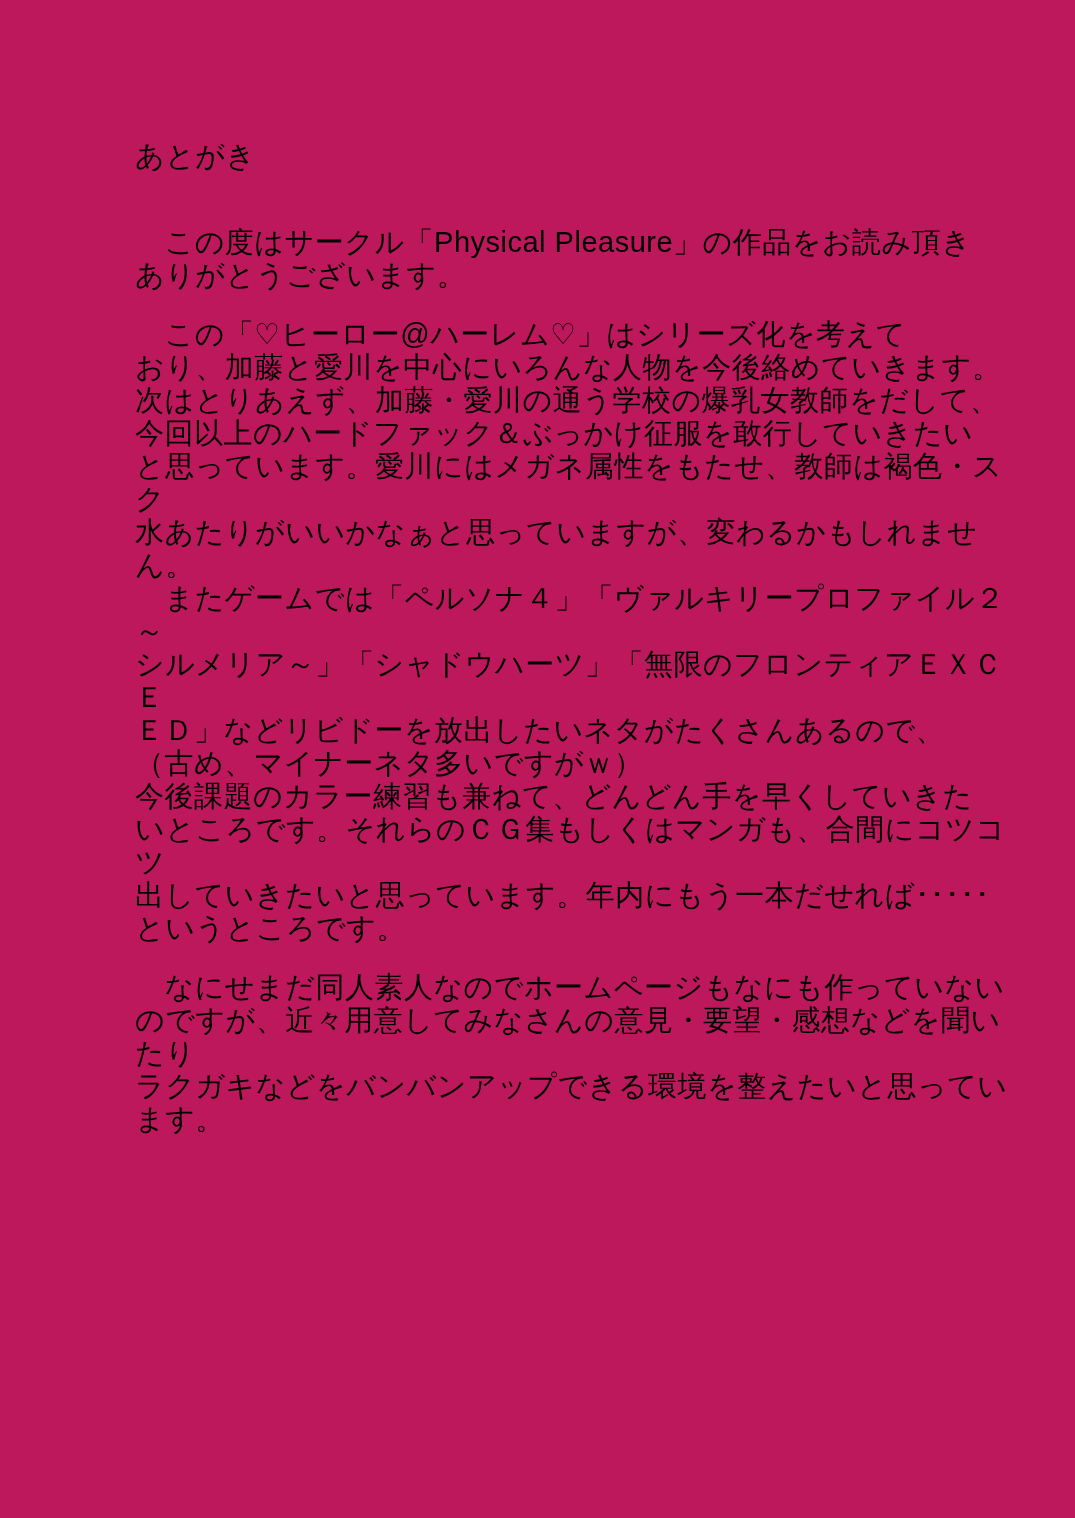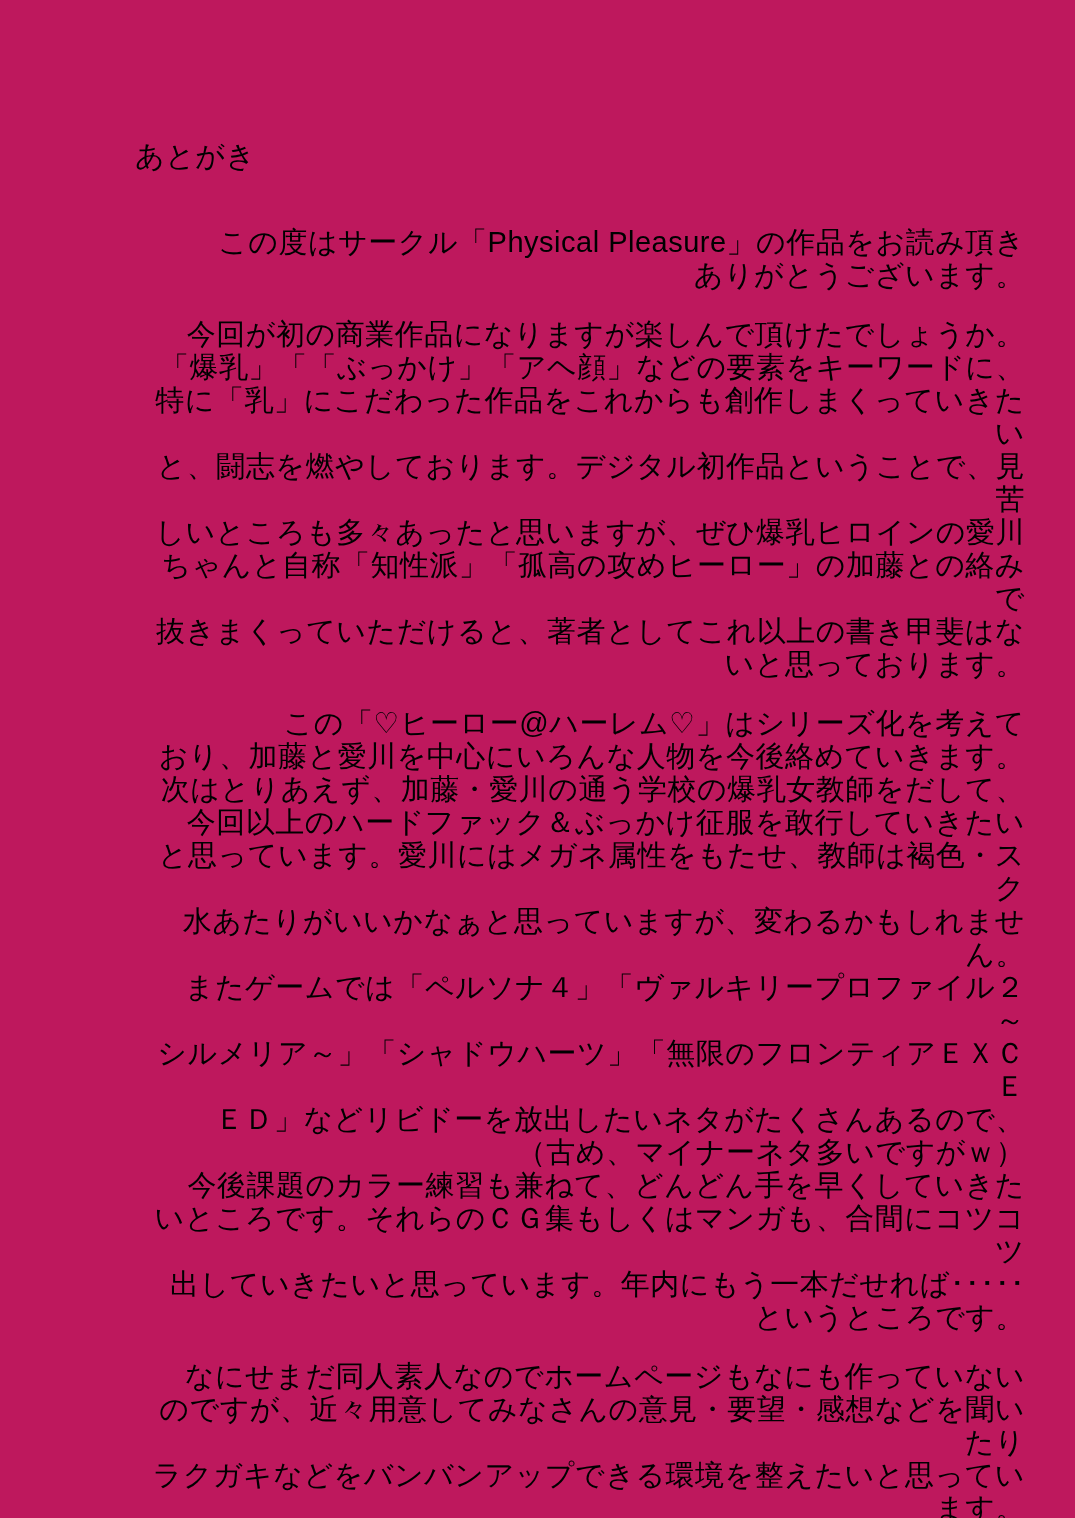--- a/index.html
+++ b/index.html
@@ -27,42 +27,33 @@
     letter-spacing: 0.5px;
   }
   .doc-title {
     margin: 0 0 53px 0;
     font-size: 29px;
     font-weight: 500;
   }
   .para {
     margin: 0 0 26px 0;
     white-space: pre-line;
-    text-align: right;
   }
   .para:last-child {
     margin-bottom: 0;
   }
 </style>
 </head>
 <body>
 
 <div class="page">
   <div class="content">
     <h1 class="doc-title">あとがき</h1>
     <p class="para">　この度はサークル「Physical Pleasure」の作品をお読み頂き
 ありがとうございます。</p>
-    <p class="para">　今回が初の商業作品になりますが楽しんで頂けたでしょうか。
-「爆乳」「「ぶっかけ」「アヘ顔」などの要素をキーワードに、
-特に「乳」にこだわった作品をこれからも創作しまくっていきたい
-と、闘志を燃やしております。デジタル初作品ということで、見苦
-しいところも多々あったと思いますが、ぜひ爆乳ヒロインの愛川
-ちゃんと自称「知性派」「孤高の攻めヒーロー」の加藤との絡みで
-抜きまくっていただけると、著者としてこれ以上の書き甲斐はな
-いと思っております。</p>
     <p class="para">　この「♡ヒーロー@ハーレム♡」はシリーズ化を考えて
 おり、加藤と愛川を中心にいろんな人物を今後絡めていきます。
 次はとりあえず、加藤・愛川の通う学校の爆乳女教師をだして、
 今回以上のハードファック＆ぶっかけ征服を敢行していきたい
 と思っています。愛川にはメガネ属性をもたせ、教師は褐色・スク
 水あたりがいいかなぁと思っていますが、変わるかもしれません。
 　またゲームでは「ペルソナ４」「ヴァルキリープロファイル２～
 シルメリア～」「シャドウハーツ」「無限のフロンティアＥＸＣＥ
 ＥＤ」などリビドーを放出したいネタがたくさんあるので、
 （古め、マイナーネタ多いですがｗ）

